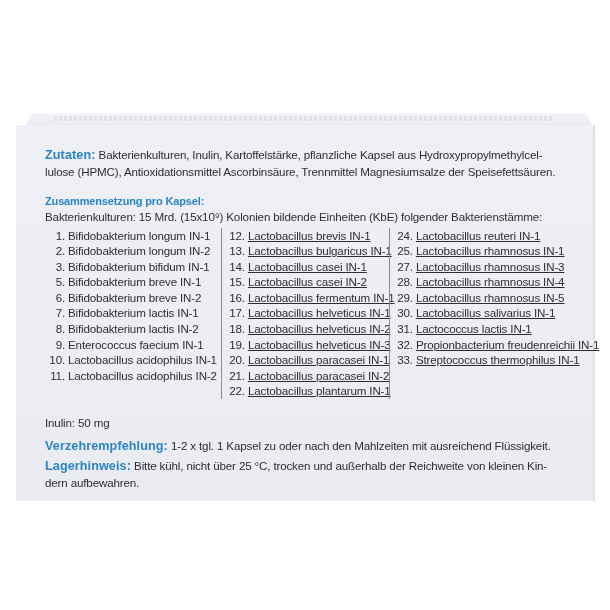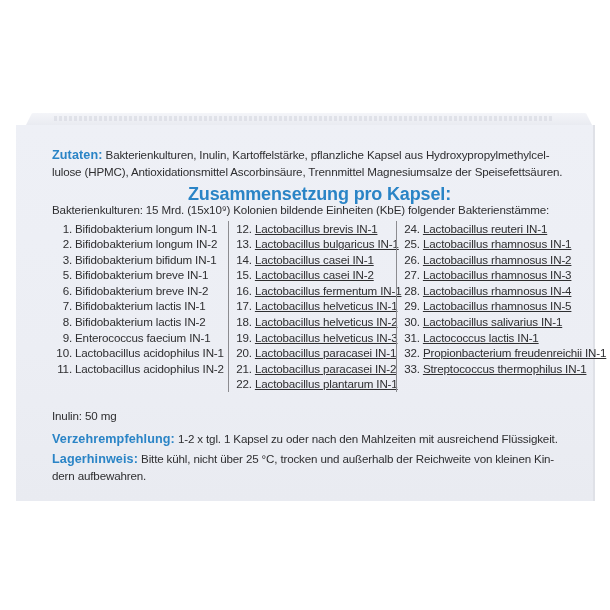--- a/index.html
+++ b/index.html
@@ -46,44 +46,43 @@
       left: 0;
       top: 12px;
       width: 579px;
       height: 376px;
       background: linear-gradient(180deg, #eef0f6 0%, #eceef4 60%, #e9ebf1 100%);
       border-right: 2px solid #dfe1e7;
       box-sizing: border-box;
     }
     .content {
       position: absolute;
-      left: 36px;
+      left: 29px;
       top: 22px;
       width: 535px;
       font-family: "Liberation Sans Narrow", "Liberation Sans", sans-serif;
       font-size: 11.6px;
       line-height: 15.5px;
       letter-spacing: -0.15px;
       color: #2e2e30;
     }
     .heading {
       color: #2a84c6;
       font-weight: bold;
       font-size: 12.6px;
       letter-spacing: 0.1px;
     }
     .para { margin: 0; }
     .para + .para { margin-top: 4px; }
     .section-heading {
       color: #2a84c6;
       font-weight: bold;
-      font-size: 18px;
-      margin-top: 8px;
+      font-size: 11px;
+      margin-top: 15px;
       line-height: 15px;
-      text-align: center;
     }
     .strain-table {
       display: flex;
       margin-top: 3px;
       margin-left: 2px;
     }
     .strain-col {
       padding: 0 4px 0 0;
     }
     .strain-col + .strain-col {
@@ -150,21 +149,20 @@
           <div class="strain"><span class="num">17.</span><span>Lactobacillus helveticus IN-1</span></div>
           <div class="strain"><span class="num">18.</span><span>Lactobacillus helveticus IN-2</span></div>
           <div class="strain"><span class="num">19.</span><span>Lactobacillus helveticus IN-3</span></div>
           <div class="strain"><span class="num">20.</span><span>Lactobacillus paracasei IN-1</span></div>
           <div class="strain"><span class="num">21.</span><span>Lactobacillus paracasei IN-2</span></div>
           <div class="strain"><span class="num">22.</span><span>Lactobacillus plantarum IN-1</span></div>
         </div>
         <div class="strain-col c3">
           <div class="strain"><span class="num">24.</span><span>Lactobacillus reuteri IN-1</span></div>
           <div class="strain"><span class="num">25.</span><span>Lactobacillus rhamnosus IN-1</span></div>
-          <div class="strain"><span class="num">26.</span><span>Lactobacillus rhamnosus IN-2</span></div>
           <div class="strain"><span class="num">27.</span><span>Lactobacillus rhamnosus IN-3</span></div>
           <div class="strain"><span class="num">28.</span><span>Lactobacillus rhamnosus IN-4</span></div>
           <div class="strain"><span class="num">29.</span><span>Lactobacillus rhamnosus IN-5</span></div>
           <div class="strain"><span class="num">30.</span><span>Lactobacillus salivarius IN-1</span></div>
           <div class="strain"><span class="num">31.</span><span>Lactococcus lactis IN-1</span></div>
           <div class="strain"><span class="num">32.</span><span>Propionbacterium freudenreichii IN-1</span></div>
           <div class="strain"><span class="num">33.</span><span>Streptococcus thermophilus IN-1</span></div>
         </div>
       </div>
 

